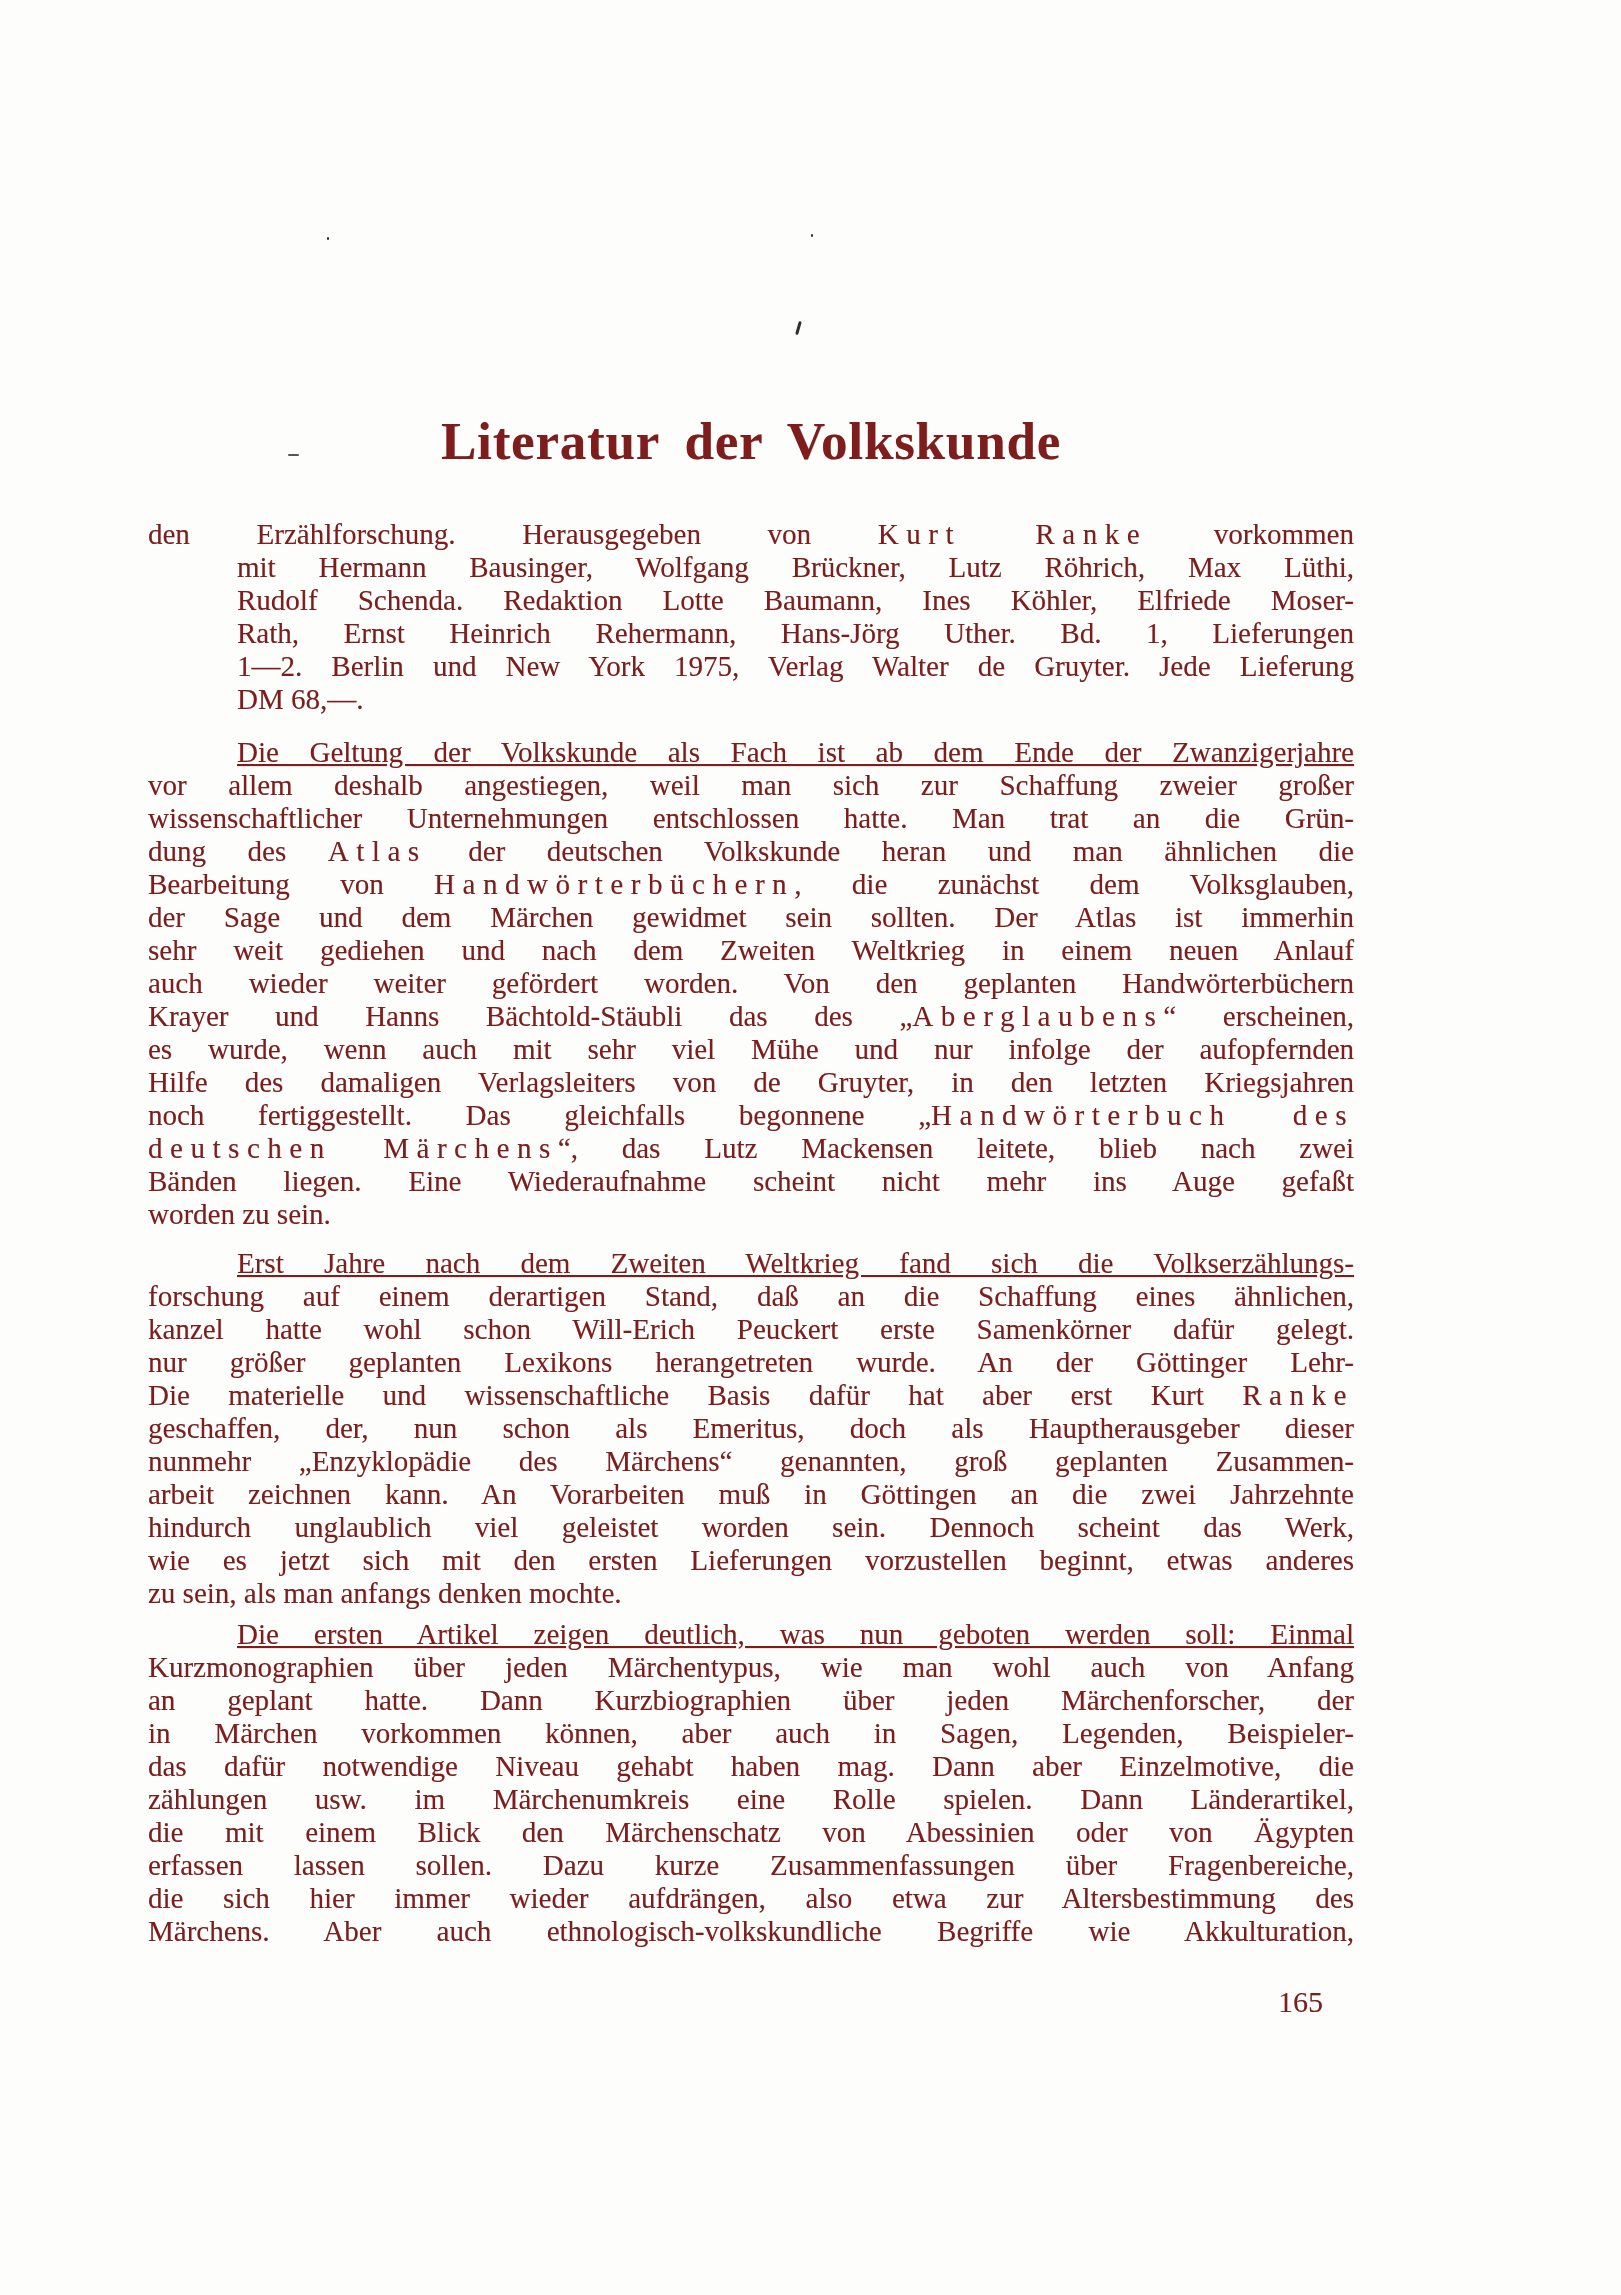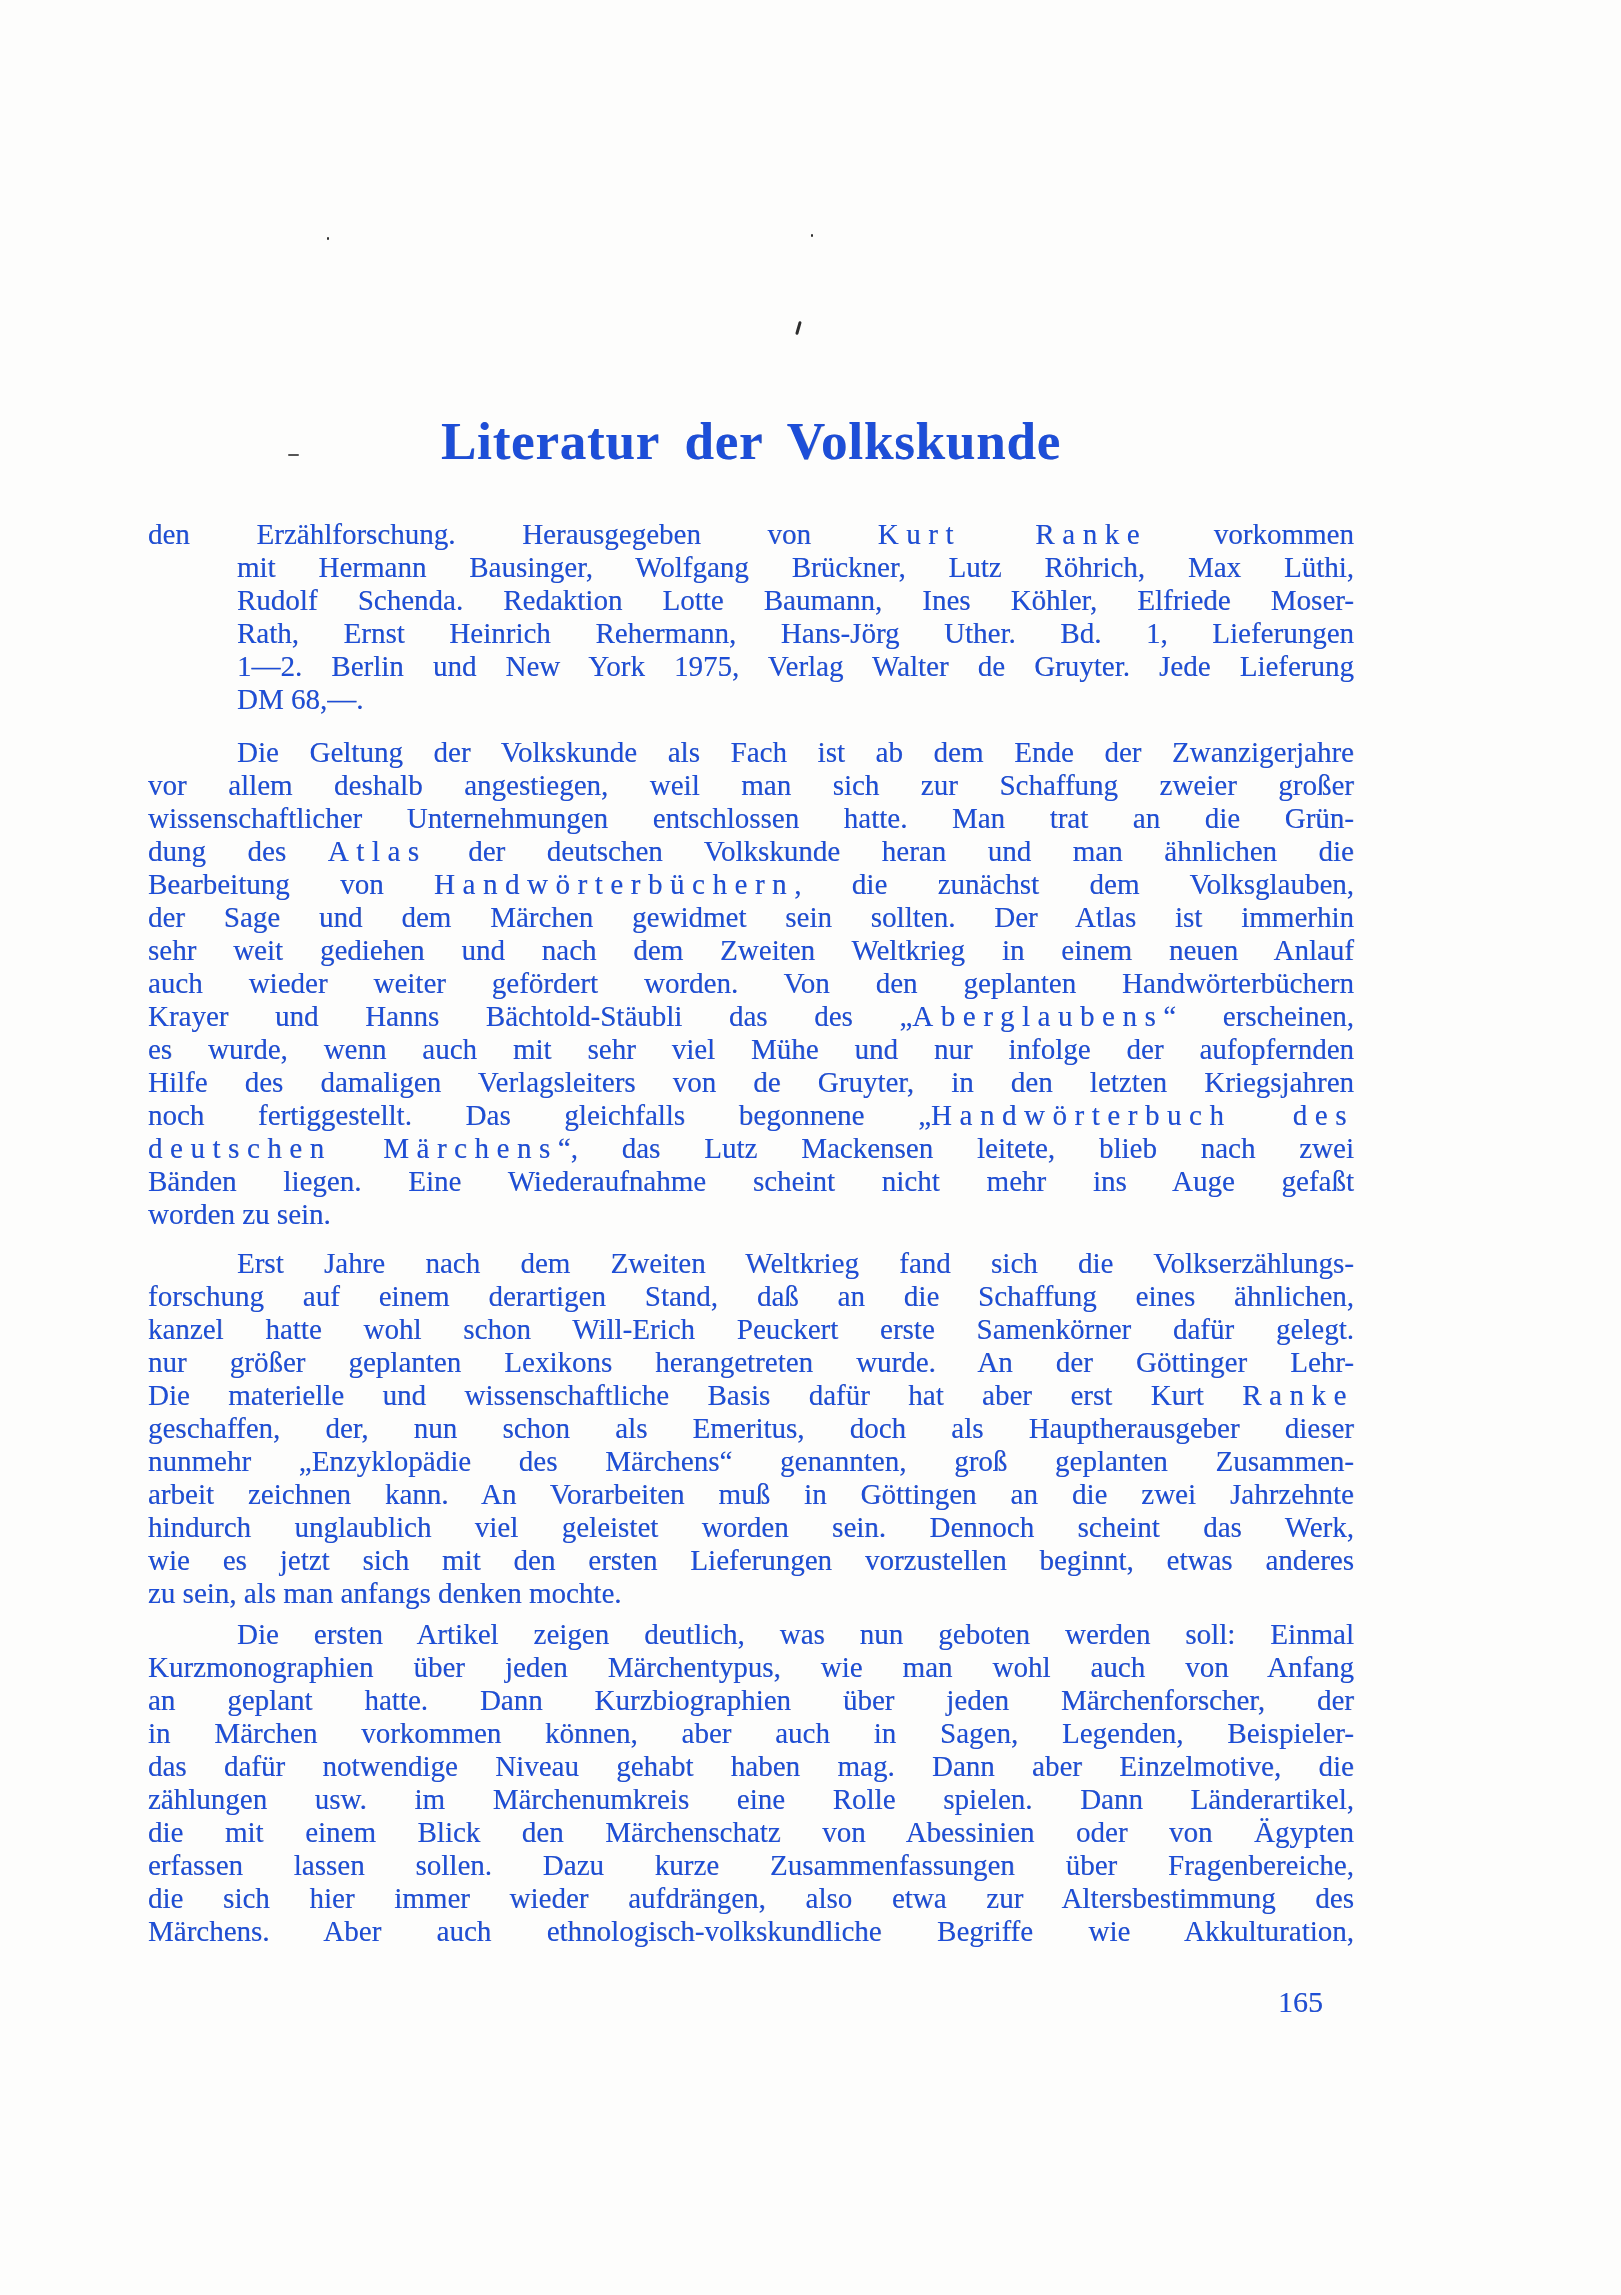--- a/index.html
+++ b/index.html
@@ -1,21 +1,21 @@
 <!DOCTYPE html>
 <html style="font-size:13px"><head>
 <meta charset="utf-8">
 <style>
   html, body { margin: 0; padding: 0; background: #ffffff; }
   .page {
     position: relative;
     width: 1621px;
     height: 2295px;
     background: #fdfdfc;
-    color: #1d4ed8;
+    color: #7f1d1d;
     font-family: "Liberation Serif", "DejaVu Serif", serif;
     box-sizing: border-box;
     padding: 411px 267px 0 148px;
     overflow: hidden;
     text-shadow: 0.3px 0.3px 0.6px rgba(25,25,25,0.35);
   }
   .title {
     margin: 0;
     font-size: 53px;
     line-height: 60px;
@@ -24,21 +24,21 @@
     letter-spacing: 0.8px;
     word-spacing: 11.3px;
   }
   .para { font-size: 29px; line-height: 33px; margin-top: 16px; }
   .line { text-align: justify; text-align-last: justify; }
   .line.end { text-align-last: left; }
   .bold { font-weight: bold; }
   .sp { letter-spacing: 0.26em; }
   .biblio { margin-top: 47px; }
   .biblio .line + .line { margin-left: 89px; }
-  .body-para .line:first-child { text-indent: 89px; }
+  .body-para .line:first-child { text-indent: 89px; text-decoration: underline; }
   .p2 { margin-top: 19.5px; }
   .p4 { margin-top: 8px; }
   .pageno {
     margin-top: 37px;
     text-align: right;
     padding-right: 31px;
     font-size: 30px;
   }
   .speck { position: absolute; background: #2e2e2e; border-radius: 1.6px; }
   .speck.s1 { left: 797px; top: 321px; width: 3.2px; height: 13.8px; transform: rotate(16deg); }

